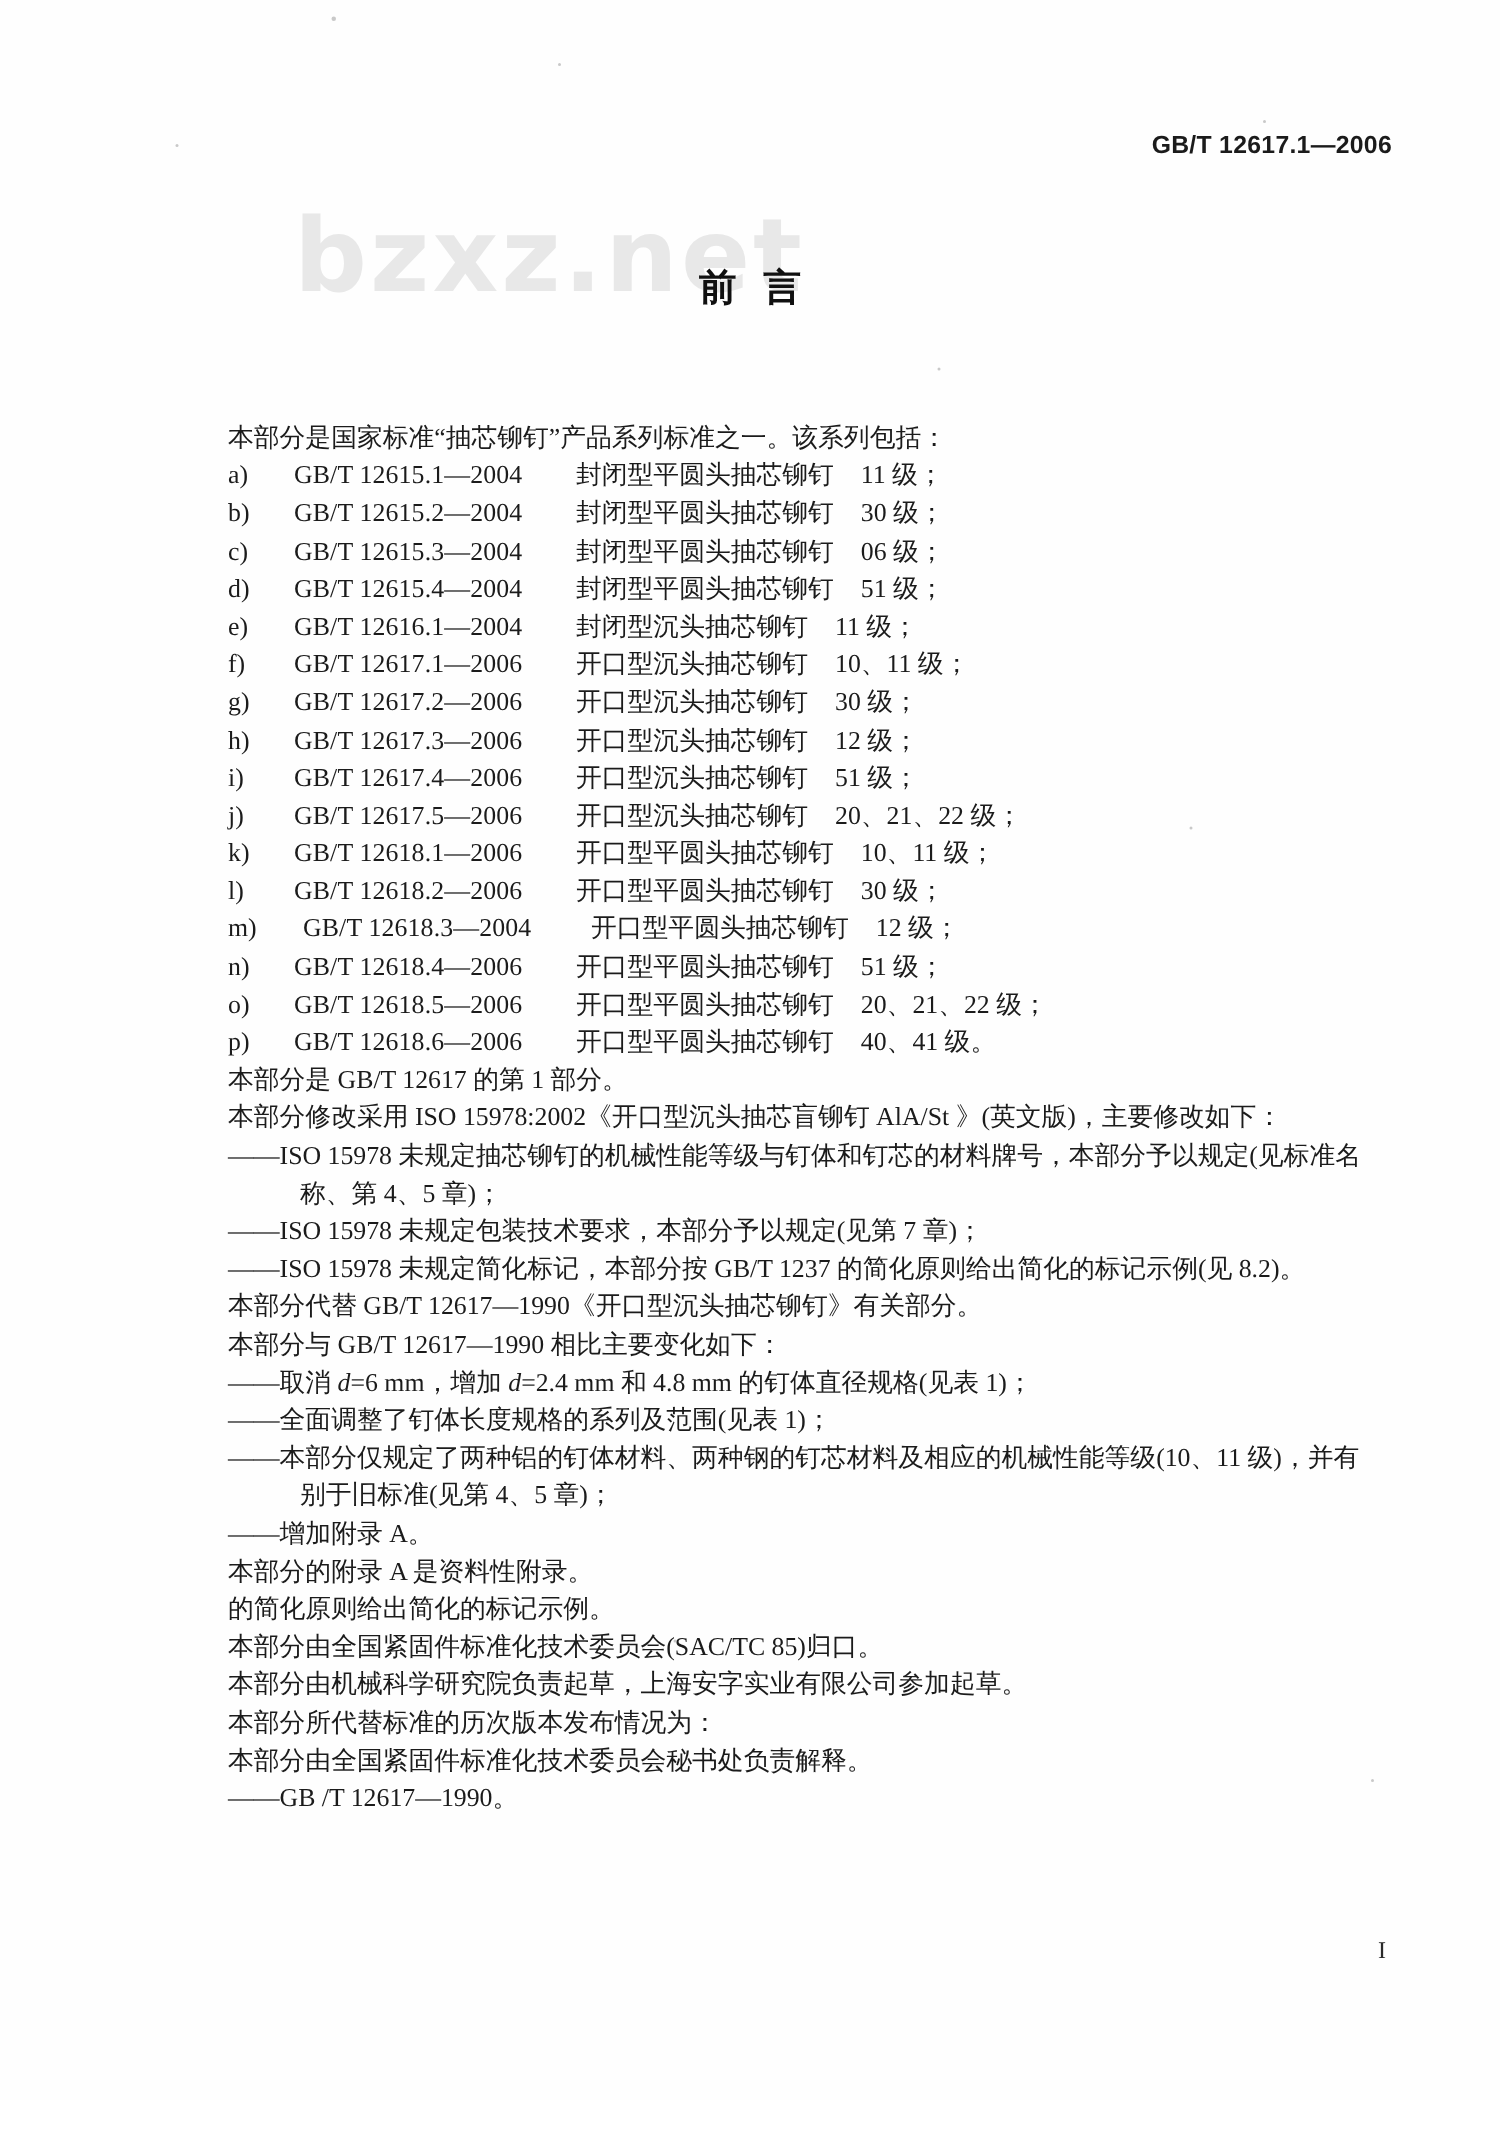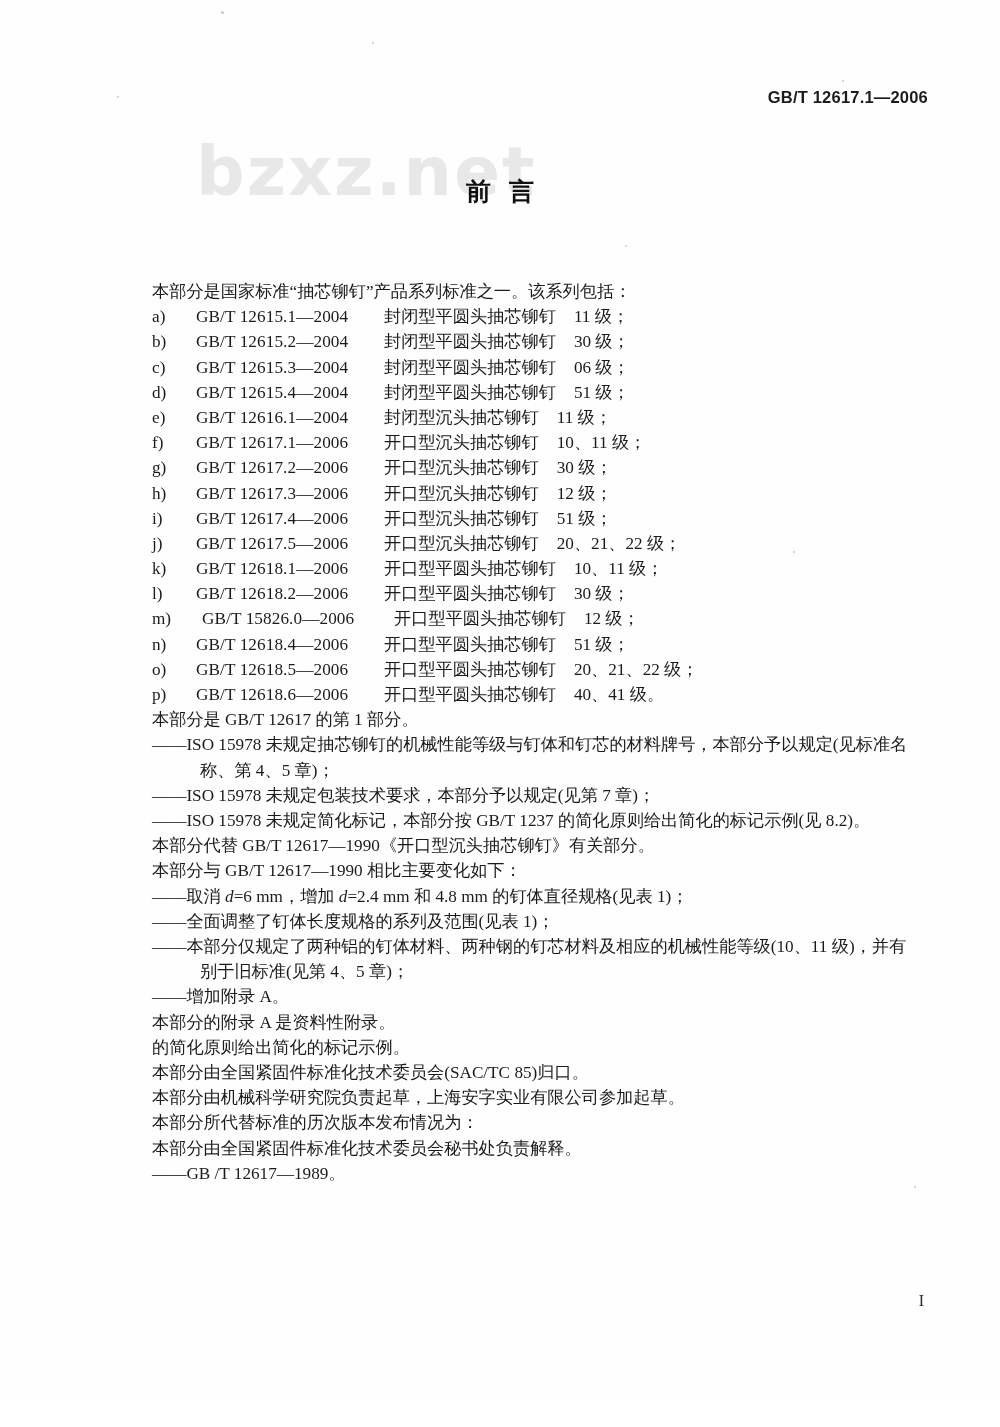--- a/index.html
+++ b/index.html
@@ -230,21 +230,21 @@
           <span class="grade">10、11 级；</span>
         </div>
         <div class="list-row">
           <span class="marker">l)</span>
           <span class="std-no">GB/T 12618.2—2006</span>
           <span class="prod">开口型平圆头抽芯铆钉</span>
           <span class="grade">30 级；</span>
         </div>
         <div class="list-row wide">
           <span class="marker">m)</span>
-          <span class="std-no">GB/T 15826.0—2006</span>
+          <span class="std-no">GB/T 12618.3—2004</span>
           <span class="prod">开口型平圆头抽芯铆钉</span>
           <span class="grade">12 级；</span>
         </div>
         <div class="list-row">
           <span class="marker">n)</span>
           <span class="std-no">GB/T 12618.4—2006</span>
           <span class="prod">开口型平圆头抽芯铆钉</span>
           <span class="grade">51 级；</span>
         </div>
         <div class="list-row">
@@ -256,20 +256,21 @@
         <div class="list-row">
           <span class="marker">p)</span>
           <span class="std-no">GB/T 12618.6—2006</span>
           <span class="prod">开口型平圆头抽芯铆钉</span>
           <span class="grade">40、41 级。</span>
         </div>
       </div>
 
     <div class="line">本部分是 GB/T 12617 的第 1 部分。</div>
 
+    <div class="line">本部分修改采用 ISO 15978:2002《开口型沉头抽芯盲铆钉  AlA/St 》(英文版)，主要修改如下：</div>
 
     <div id="iso-changes">
         <div class="dash-item">——ISO 15978 未规定抽芯铆钉的机械性能等级与钉体和钉芯的材料牌号，本部分予以规定(见标准名称、第 4、5 章)；</div>
         <div class="dash-item">——ISO 15978 未规定包装技术要求，本部分予以规定(见第 7 章)；</div>
         <div class="dash-item">——ISO 15978 未规定简化标记，本部分按 GB/T 1237 的简化原则给出简化的标记示例(见 8.2)。</div>
       </div>
 
     <div class="line">本部分代替 GB/T 12617—1990《开口型沉头抽芯铆钉》有关部分。</div>
 
     <div class="line">本部分与 GB/T 12617—1990 相比主要变化如下：</div>
@@ -283,20 +284,20 @@
 
     <div class="line">本部分的附录 A 是资料性附录。</div>
 
     <div class="line">的简化原则给出简化的标记示例。</div>
     <div class="line">本部分由全国紧固件标准化技术委员会(SAC/TC 85)归口。</div>
     <div class="line">本部分由机械科学研究院负责起草，上海安字实业有限公司参加起草。</div>
     <div class="line">本部分所代替标准的历次版本发布情况为：</div>
     <div class="line">本部分由全国紧固件标准化技术委员会秘书处负责解释。</div>
 
     <div id="history-list">
-        <div class="dash-item">——GB /T 12617—1989。</div>
+        <div class="dash-item">——GB /T 12617—1990。</div>
       </div>
 
   </div>
 
   <div class="page-number">I</div>
 
 </div>
 
 </body></html>

